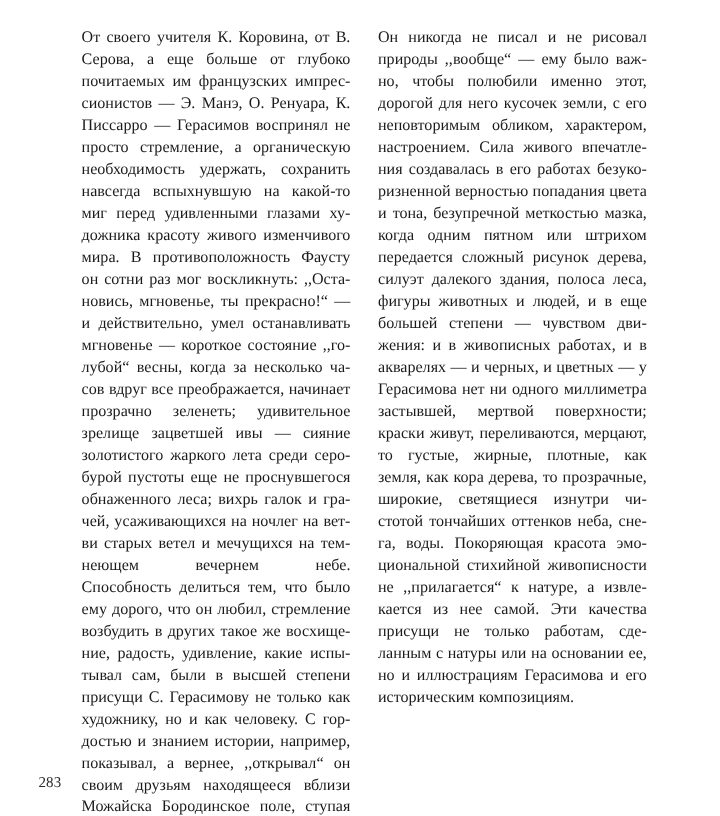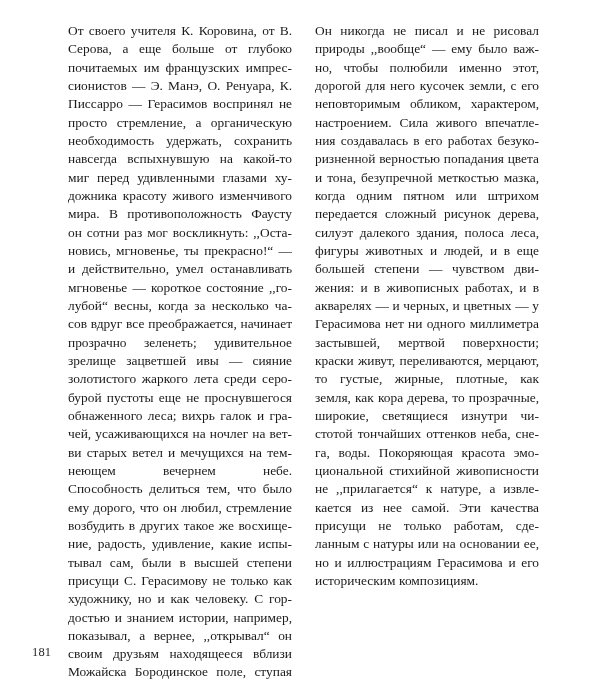--- a/index.html
+++ b/index.html
@@ -76,16 +76,16 @@
       <p class="para lastline-just">От своего учителя К. Коровина, от В. Серова, а еще больше от глубоко почитаемых им французских импрес­сионистов — Э. Манэ, О. Ренуара, К. Писсарро — Герасимов воспринял не просто стремление, а органическую необходимость удержать, сохранить навсегда вспыхнувшую на какой-то миг перед удивленными глазами ху­дожника красоту живого изменчивого мира. В противоположность Фаусту он сотни раз мог воскликнуть: ,,Оста­новись, мгновенье, ты прекрасно!“ — и действительно, умел останавливать мгновенье — короткое состояние ,,го­лубой“ весны, когда за несколько ча­сов вдруг все преображается, начи­нает прозрачно зеленеть; удивитель­ное зрелище зацветшей ивы — сияние золотистого жаркого лета среди серо­бурой пустоты еще не проснувшегося обнаженного леса; вихрь галок и гра­чей, усаживающихся на ночлег на вет­ви старых ветел и мечущихся на тем­неющем вечернем небе.</p>
       <p class="para lastline-just">Способность делиться тем, что было ему дорого, что он любил, стремление возбудить в других такое же восхище­ние, радость, удивление, какие испы­тывал сам, были в высшей степени присущи С. Герасимову не только как художнику, но и как человеку. С гор­достью и знанием истории, например, показывал, а вернее, ,,открывал“ он своим друзьям находящееся вблизи Можайска Бородинское поле, ступая</p>
     </div>
 
     <div class="column">
       <p class="para lastline-left">Он никогда не писал и не рисовал природы ,,вообще“ — ему было важ­но, чтобы полюбили именно этот, дорогой для него кусочек земли, с его неповторимым обликом, характером, настроением. Сила живого впечатле­ния создавалась в его работах безуко­ризненной верностью попадания цве­та и тона, безупречной меткостью мазка, когда одним пятном или штри­хом передается сложный рисунок де­рева, силуэт далекого здания, полоса леса, фигуры животных и людей, и в еще большей степени — чувством дви­жения: и в живописных работах, и в акварелях — и черных, и цветных — у Герасимова нет ни одного миллиме­тра застывшей, мертвой поверхности; краски живут, переливаются, мерца­ют, то густые, жирные, плотные, как земля, как кора дерева, то прозрач­ные, широкие, светящиеся изнутри чи­стотой тончайших оттенков неба, сне­га, воды. Покоряющая красота эмо­циональной стихийной живописности не ,,прилагается“ к натуре, а извле­кается из нее самой. Эти качества присущи не только работам, сде­ланным с натуры или на основании ее, но и иллюстрациям Герасимова и его историческим композициям.</p>
     </div>
 
   </div>
 
-  <div class="folio">181</div>
+  <div class="folio">283</div>
 
   <div class="scan-tint"></div>
 </div>
 
 </body></html>

